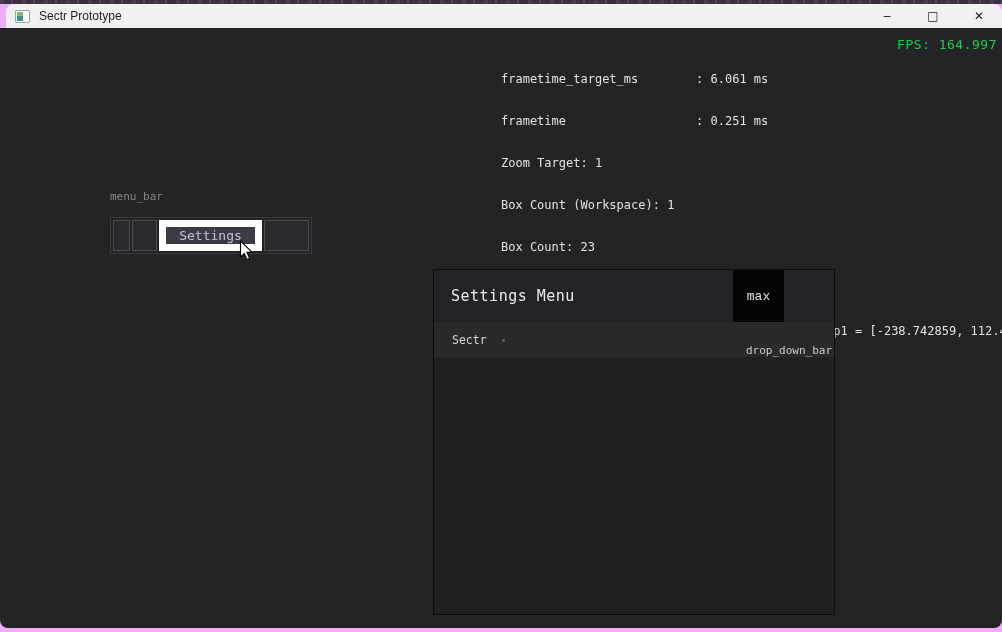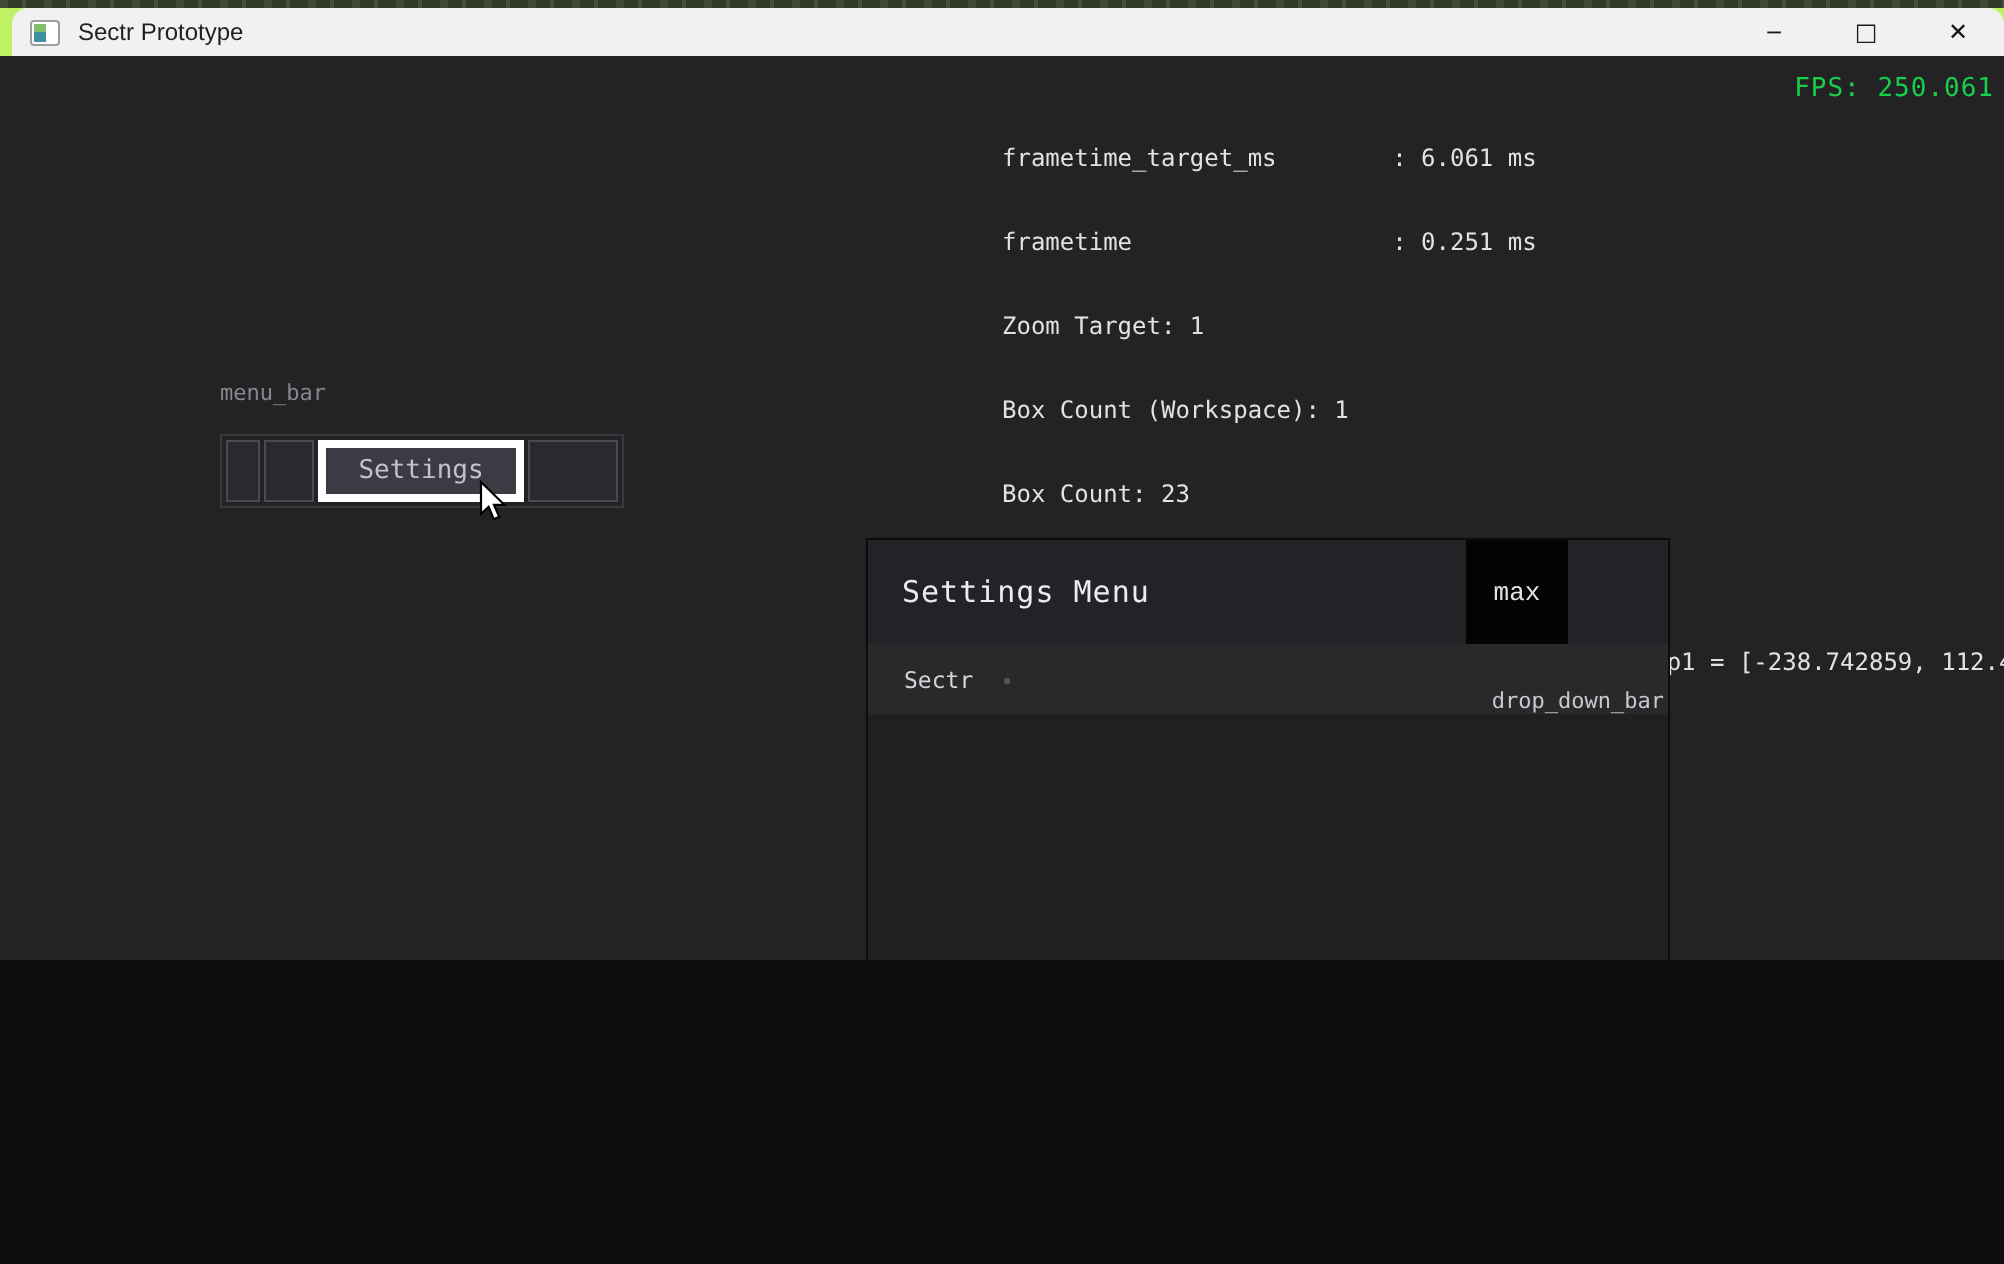--- a/index.html
+++ b/index.html
@@ -1,19 +1,19 @@
 <!DOCTYPE html>
 <html><head>
 <meta charset="utf-8">
 <style>
   html,body { margin:0; padding:0; background:#0e0e10; }
   * { box-sizing:border-box; }
   .screen {
-    position:relative; width:1002px; height:480px; overflow:hidden;
-    background:#bef264;
+    position:relative; width:1002px; height:632px; overflow:hidden;
+    background:#f0abfc;
     font-family:"DejaVu Sans Mono", monospace;
   }
   
   .top-edge {
     position:absolute; left:0; top:0; width:1002px; height:4px;
     background:repeating-linear-gradient(90deg,#2a2a2e 0 4px,#1a1a1d 4px 11px,#323236 11px 13px,#1a1a1d 13px 22px);
     opacity:.85;
   }
   
   .titlebar {
@@ -61,21 +61,21 @@
   .menubar {
     position:absolute; left:110px; top:189px; width:202px; height:37px;
     border:1px solid #39393d; background:#232326;
     display:flex; gap:2px; padding:2px; align-items:stretch;
   }
   .mb-box { background:#2a2a2e; border:1px solid #4a4a4f; }
   .mb-box1 { width:17px; }
   .mb-box2 { width:25px; }
   .mb-box3 { flex:1 1 auto; }
   .mb-settings {
-    width:103px; background:#3b3b44; border:4px solid #ffffff;
+    width:103px; background:#3b3b44; border:7px solid #ffffff;
     color:#c2c2ca; font-size:13px;
     display:flex; align-items:center; justify-content:center;
     cursor:default;
   }
   
   .panel {
     position:absolute; left:433px; top:241px; width:402px; height:346px;
     border:1px solid #0c0c0d; background:#202023;
   }
   .panel-header {
@@ -125,21 +125,21 @@
         <span>□</span>
       </button>
       <button class="win-btn close">
         <span>✕</span>
       </button>
     </div>
   </div>
 
   <div class="content">
 
-    <div class="fps">FPS: 250.061</div>
+    <div class="fps">FPS: 164.997</div>
 
     <div class="debug">
       <div>frametime_target_ms        : 6.061 ms</div>
       <div>frametime                  : 0.251 ms</div>
       <div>Zoom Target: 1</div>
       <div>Box Count (Workspace): 1</div>
       <div>Box Count: 23</div>
       <div>Hot    Box   : Settings Btn</div>
       <div>Hot    Range2: {p0 = [-338.74286, 77.599998], p1 = [-238.742859, 112.400</div>
     </div>

